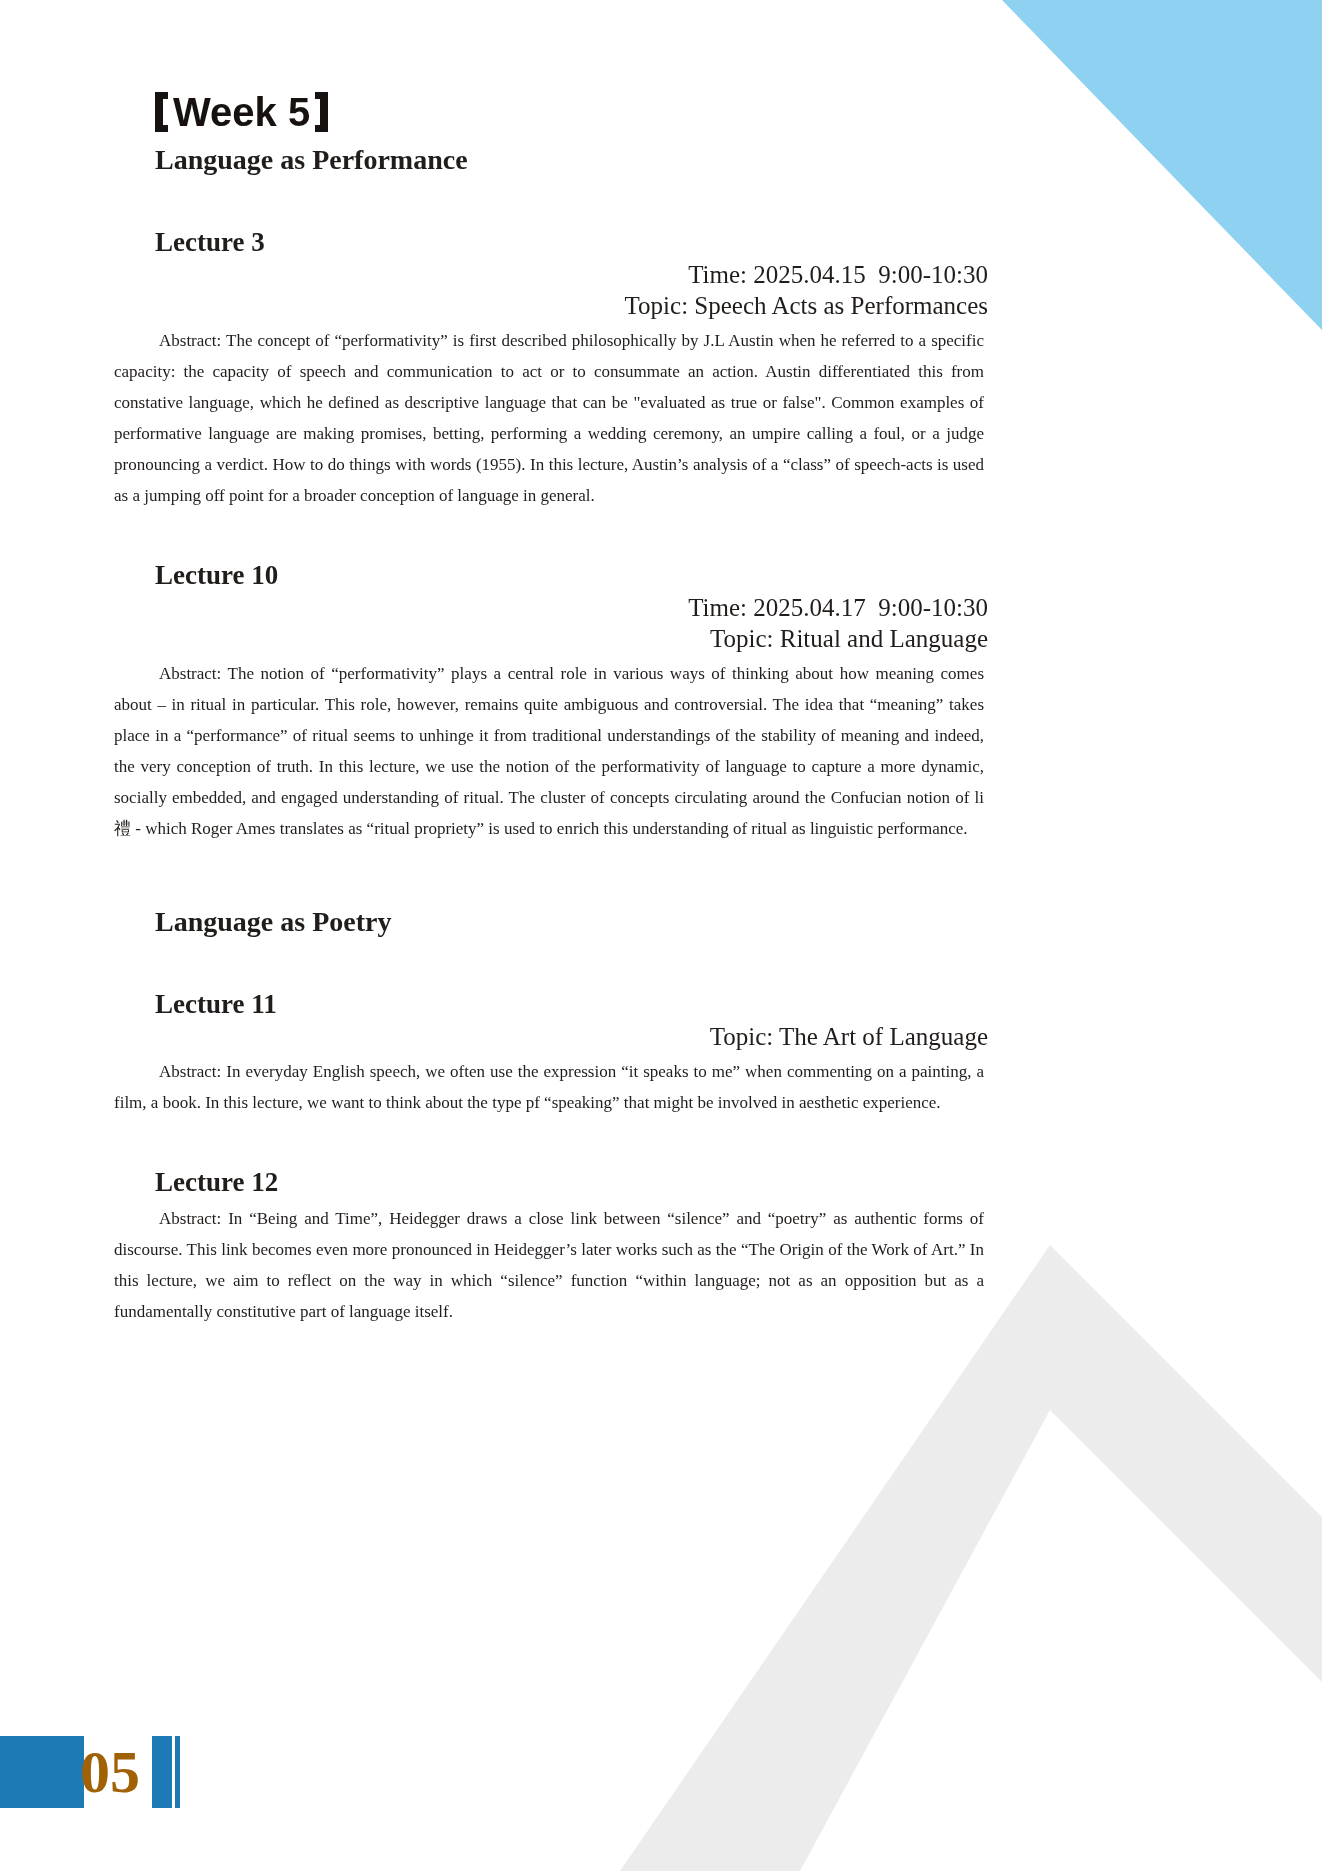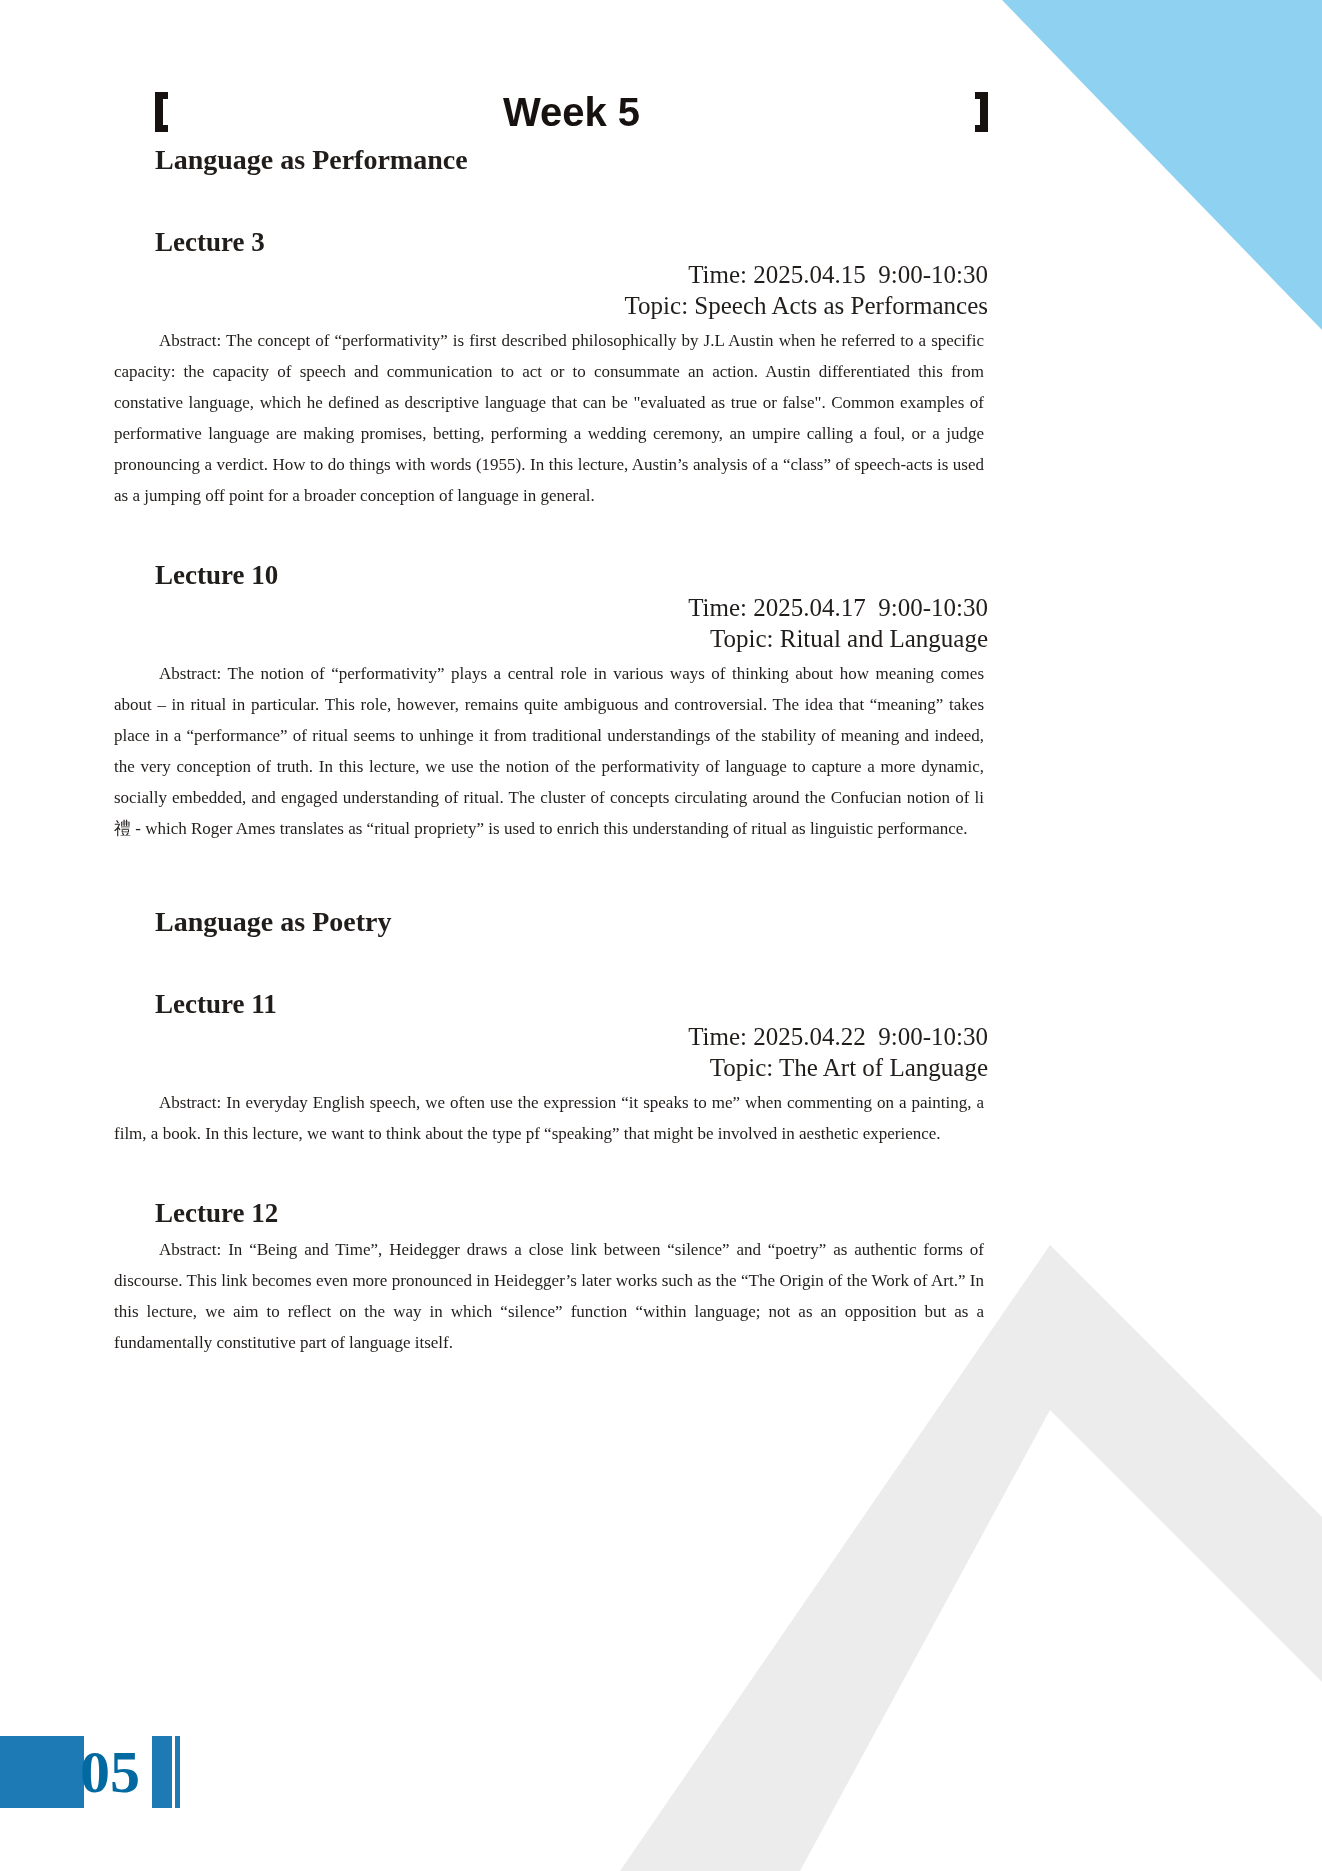--- a/index.html
+++ b/index.html
@@ -20,21 +20,20 @@
   }
   .week-heading {
     display:flex; align-items:center;
     font-family:"Liberation Sans", sans-serif;
     font-weight:bold;
     font-size:40px;
     line-height:48px;
     color:#17120f;
     letter-spacing:0px;
     margin-left:45px;
-    justify-content:space-between;
   }
   .bracket {
     display:inline-block;
     width:13px; height:40px;
     box-sizing:border-box;
     flex:0 0 auto;
   }
   .bracket-left  { border-left:8px solid #17120f; border-top:7px solid #17120f; border-bottom:7px solid #17120f; margin-right:5px; }
   .bracket-right { border-right:8px solid #17120f; border-top:7px solid #17120f; border-bottom:7px solid #17120f; margin-left:5px; }
   .subtitle {
@@ -68,21 +67,21 @@
   .footer-rect   { position:absolute; left:0;   top:1736px; width:84px; height:72px; background:#1d7ab5; z-index:3; }
   .footer-bar    { position:absolute; left:152px; top:1736px; width:20px; height:72px; background:#1d7ab5; z-index:3; }
   .footer-thin   { position:absolute; left:175px; top:1736px; width:5px;  height:72px; background:#1d7ab5; z-index:3; }
   .page-number {
     position:absolute; left:84px; top:1736px;
     width:52px; height:72px;
     display:flex; align-items:center; justify-content:center;
     font-family:"Liberation Serif", serif;
     font-weight:bold;
     font-size:60px;
-    color:#0369a1;
+    color:#a16207;
     z-index:4;
   }
 </style>
 </head>
 <body>
 
 <svg class="decor" width="1322" height="340" viewBox="0 0 1322 340">
   <polygon points="1002,0 1322,0 1322,330" fill="#8fd1f0"></polygon>
 </svg>
 
@@ -113,21 +112,20 @@
       <div class="meta">Topic: Ritual and Language</div>
       <p class="abstract">Abstract: The notion of “performativity” plays a central role in various ways of thinking about how meaning comes about – in ritual in particular. This role, however, remains quite ambiguous and controversial. The idea that “meaning” takes place in a “performance” of ritual seems to unhinge it from traditional understandings of the stability of meaning and indeed, the very conception of truth. In this lecture, we use the notion of the performativity of language to capture a more dynamic, socially embedded, and engaged understanding of ritual. The cluster of concepts circulating around the Confucian notion of li禮 - which Roger Ames translates as “ritual propriety” is used to enrich this understanding of ritual as linguistic performance.</p>
     </div>
   </div>
 
   <div class="week-section">
     <div class="subtitle">Language as Poetry</div>
 
     <div class="lecture">
       <div class="lecture-title">Lecture 11</div>
-      <div class="meta">Time: 2025.04.22  9:00-10:30</div>
       <div class="meta">Topic: The Art of Language</div>
       <p class="abstract">Abstract: In everyday English speech, we often use the expression “it speaks to me” when commenting on a painting, a film, a book. In this lecture, we want to think about the type pf “speaking” that might be involved in aesthetic experience.</p>
     </div>
 
     <div class="lecture">
       <div class="lecture-title">Lecture 12</div>
       <p class="abstract">Abstract: In “Being and Time”, Heidegger draws a close link between “silence” and “poetry” as authentic forms of discourse. This link becomes even more pronounced in Heidegger’s later works such as the “The Origin of the Work of Art.” In this lecture, we aim to reflect on the way in which “silence” function “within language; not as an opposition but as a fundamentally constitutive part of language itself.</p>
     </div>
   </div>
 

